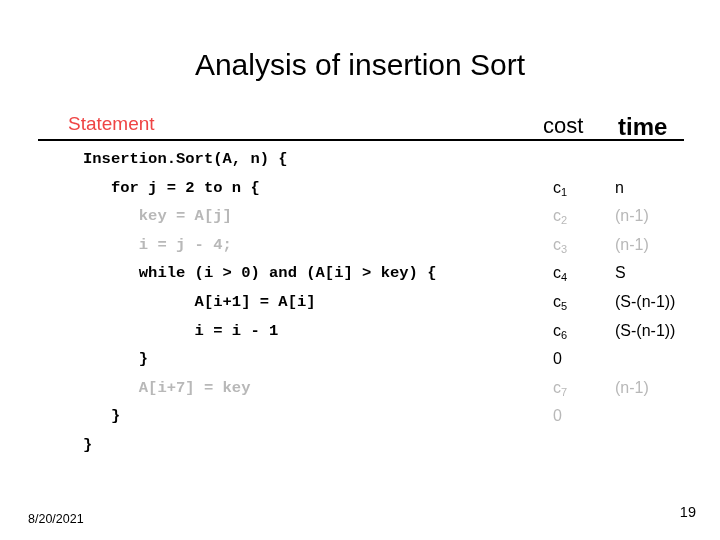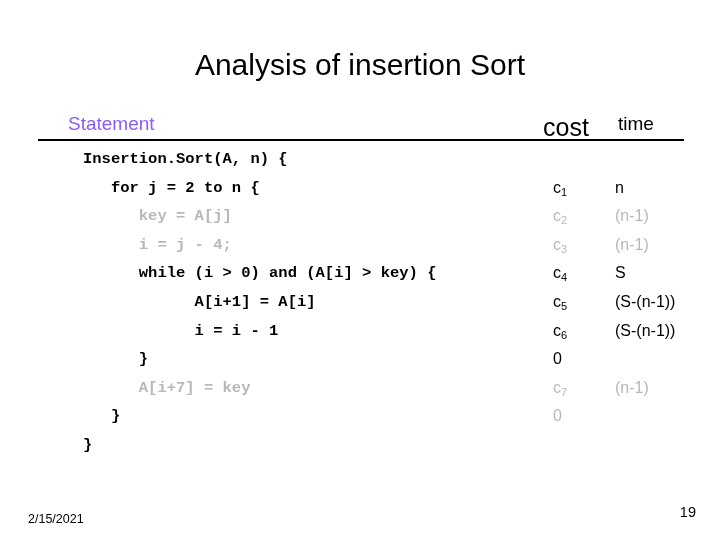--- a/index.html
+++ b/index.html
@@ -37,35 +37,36 @@
     left: 38px;
     width: 646px;
     height: 26px;
     border-bottom: 2px solid #000000;
   }
   .header-statement {
     position: absolute;
     left: 30px;
     top: 0px;
     font-size: 19px;
-    color: #8b5cf6;
+    color: #ef4444;
   }
   .header-cost {
     position: absolute;
     left: 505px;
     top: 0px;
-    font-size: 25px;
+    font-size: 22px;
     color: #000000;
   }
   .header-time {
     position: absolute;
     left: 580px;
     top: 0px;
-    font-size: 19px;
+    font-size: 24px;
     color: #000000;
+    font-weight: bold;
   }
 
   
   .code {
     position: absolute;
     left: 38px;
     top: 145px;
     width: 470px;
     font-family: "Liberation Mono", monospace;
     font-size: 15.5px;
@@ -181,16 +182,16 @@
       <div class="line dim">(n-1)</div>
       <div class="line">S</div>
       <div class="line">(S-(n-1))</div>
       <div class="line">(S-(n-1))</div>
       <div class="line"></div>
       <div class="line dim">(n-1)</div>
       <div class="line"></div>
       <div class="line"></div>
     </div>
 
-  <div class="footer-date">2/15/2021</div>
+  <div class="footer-date">8/20/2021</div>
   <div class="footer-page">19</div>
 
 </div>
 
 </body></html>

